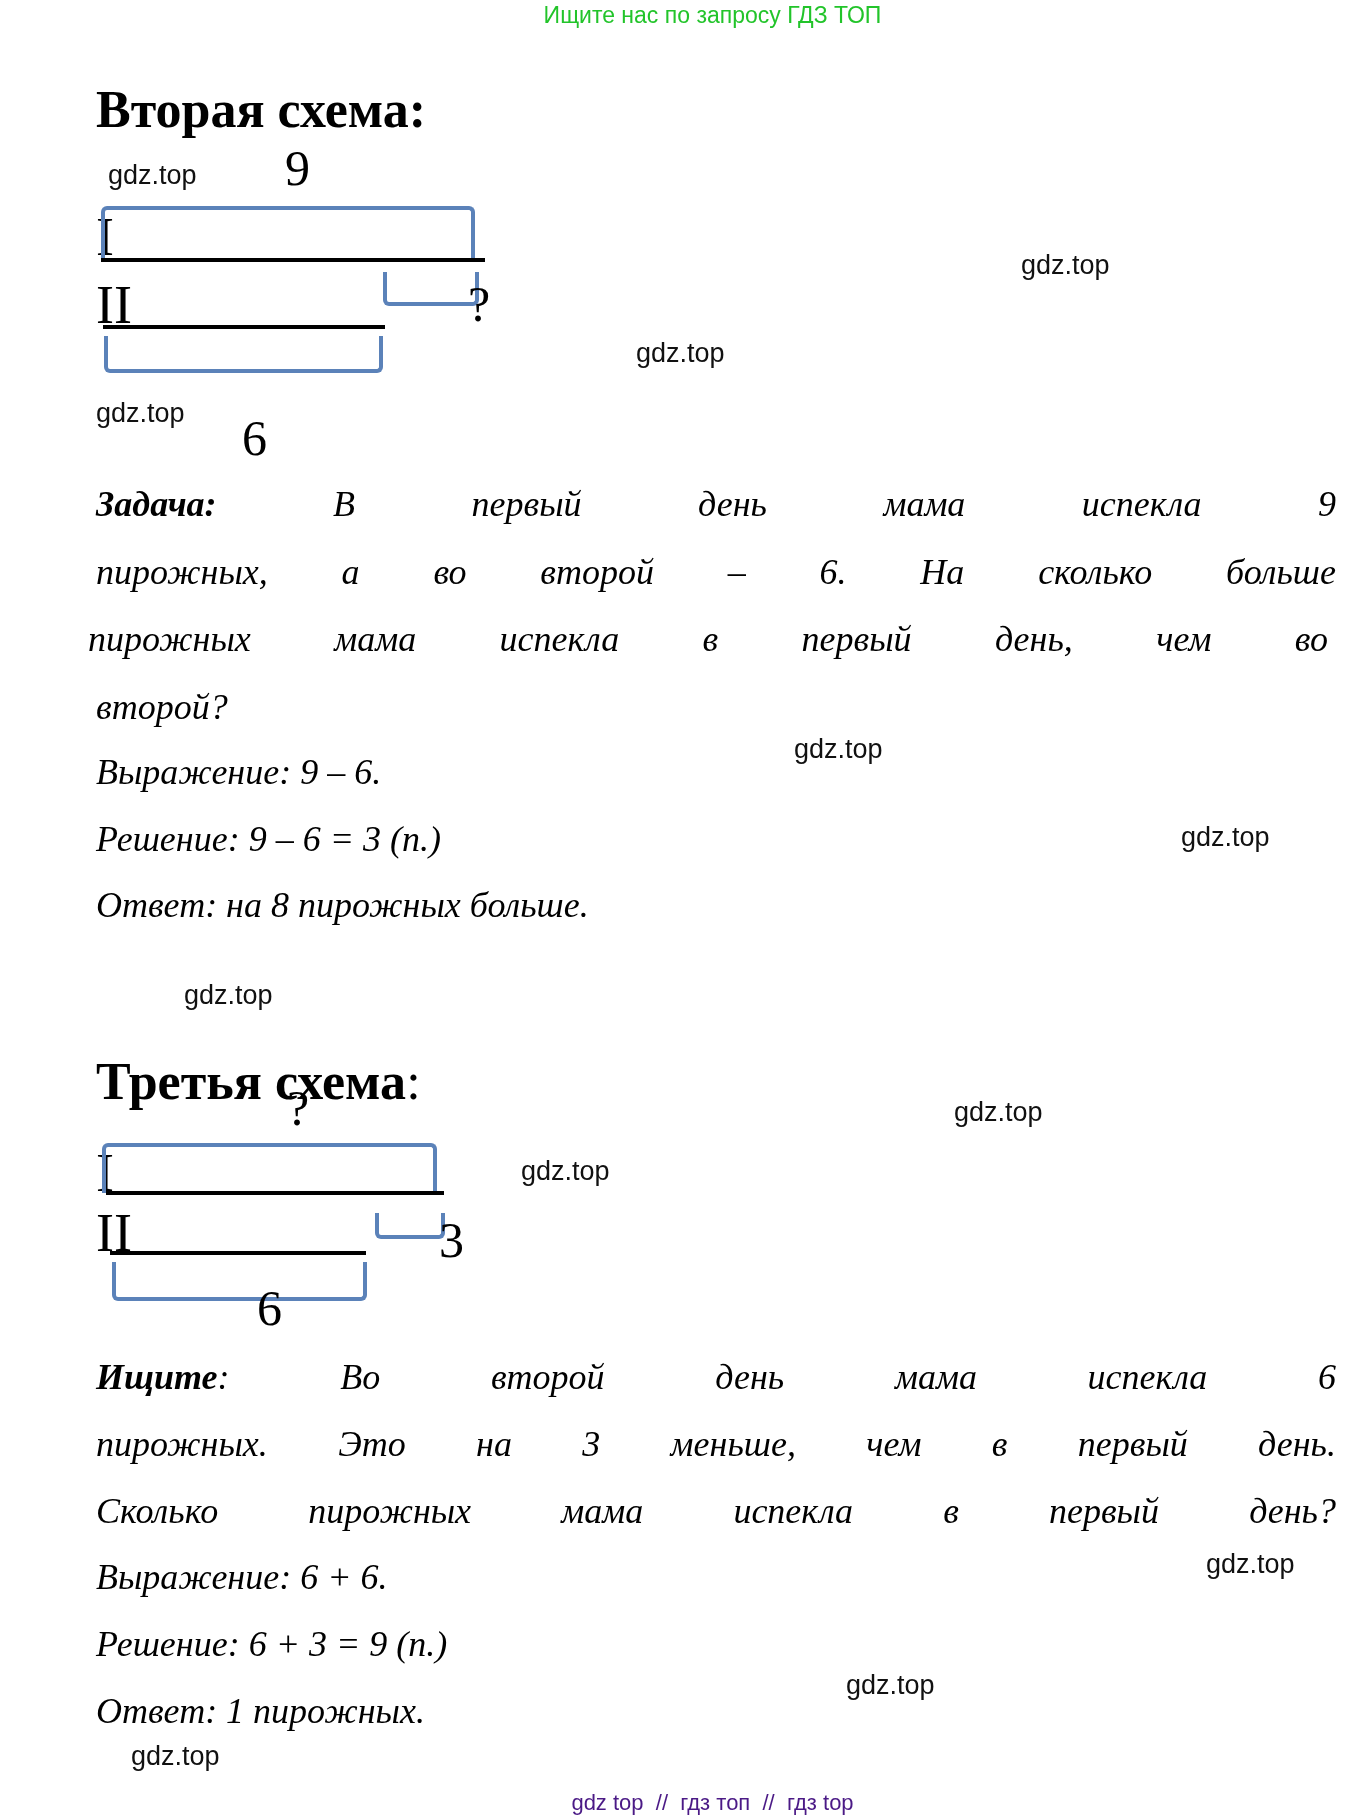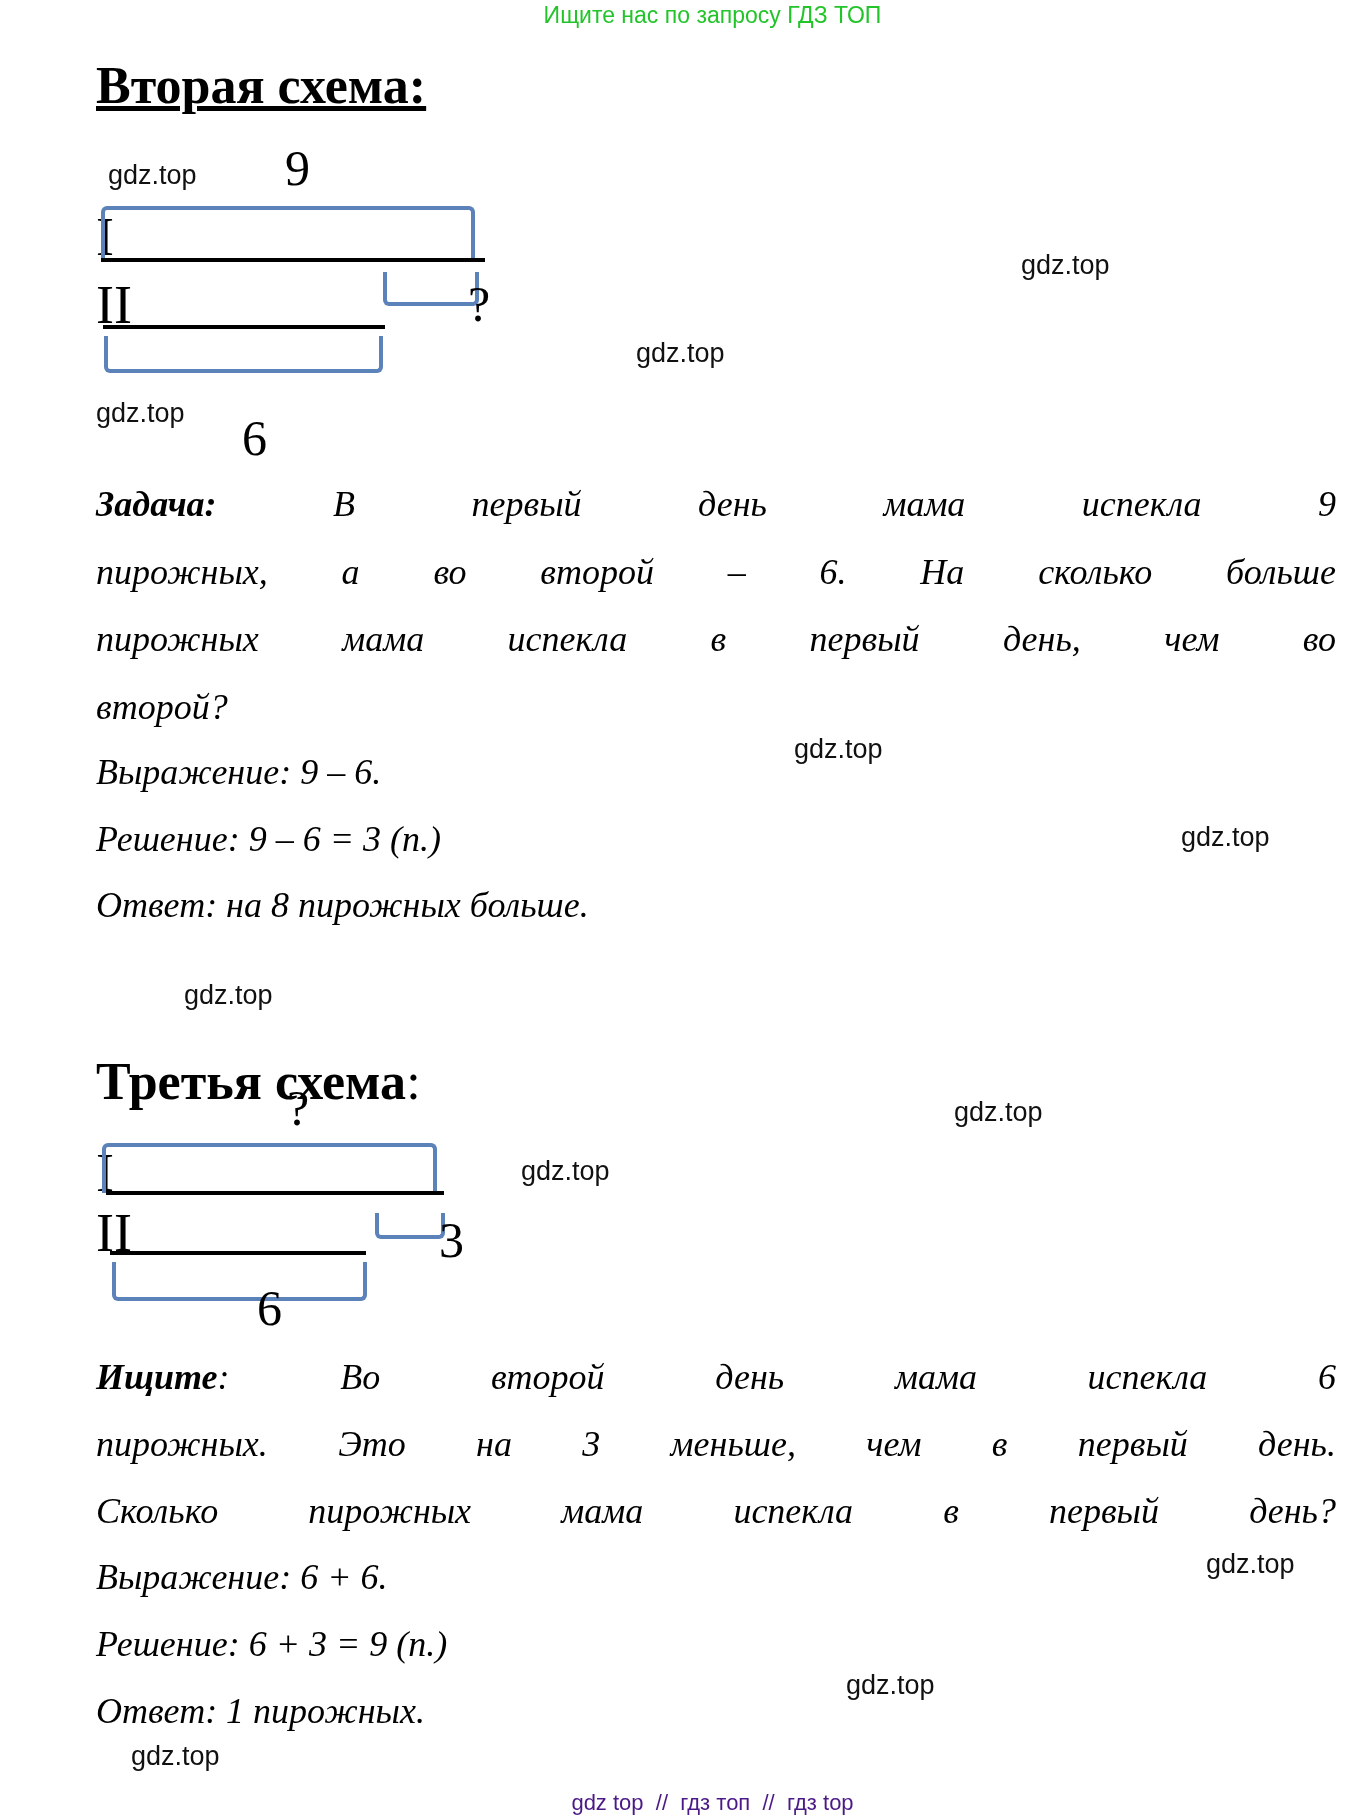--- a/index.html
+++ b/index.html
@@ -20,21 +20,21 @@
   .seg { position: absolute; height: 4px; background: #000; }
   .br { position: absolute; box-sizing: border-box; border: 4px solid #5b82b9; }
   .br.down { border-bottom: none; border-radius: 6px 6px 0 0; }
   .br.up { border-top: none; border-radius: 0 0 6px 6px; }
 </style>
 </head>
 <body>
 
 <div class="abs sans top-banner">Ищите нас по запросу ГДЗ ТОП</div>
 
-<div class="abs serif heading" style="left:58px; top:60px;text-decoration:underline;">Вторая схема:</div>
+<div class="abs serif heading" style="left:58px; top:84px;">Вторая схема:</div>
 
 <div class="abs wm" style="left:70px; top:160px;">gdz.top</div>
 <div class="abs num" style="left:247px; top:143px;">9</div>
 <div class="abs wm" style="left:983px; top:250px;">gdz.top</div>
 
 <div>
   <div class="abs roman" style="left:58px; top:210px;">I</div>
   <div class="br down" style="left:101px; top:206px; width:374px; height:54px;"></div>
   <div class="seg" style="left:101px; top:258px; width:384px;"></div>
 
@@ -46,21 +46,21 @@
   <div class="br up" style="left:104px; top:336px; width:279px; height:37px;"></div>
 </div>
 
 <div class="abs wm" style="left:598px; top:338px;">gdz.top</div>
 <div class="abs wm" style="left:58px; top:398px;">gdz.top</div>
 <div class="abs num" style="left:204px; top:413px;">6</div>
 
 <div>
   <div class="abs serif line just" style="left:58px; top:478px;"><span class="bold">Задача:</span> <span>В первый день мама испекла 9</span></div>
   <div class="abs serif line just" style="left:58px; top:546px;">пирожных, а во второй – 6. На сколько больше</div>
-  <div class="abs serif line just" style="left:58px; top:613px;">пирожных мама испекла в первый день, чем во</div>
+  <div class="abs serif line just" style="left:50px; top:613px;">пирожных мама испекла в первый день, чем во</div>
   <div class="abs serif line" style="left:58px; top:681px;">второй?</div>
 </div>
 <div class="abs wm" style="left:756px; top:734px;">gdz.top</div>
 <div class="abs serif line" style="left:58px; top:746px;">Выражение: 9 – 6.</div>
 <div class="abs wm" style="left:1143px; top:822px;">gdz.top</div>
 <div class="abs serif line" style="left:58px; top:813px;">Решение: 9 – 6 = 3 (п.)</div>
 <div class="abs serif line" style="left:58px; top:879px;">Ответ: на 8 пирожных больше.</div>
 
 <div class="abs wm" style="left:146px; top:980px;">gdz.top</div>
 <div class="abs serif heading" style="left:58px; top:1056px;"><span>Третья схема</span><span class="plain">:</span></div>

